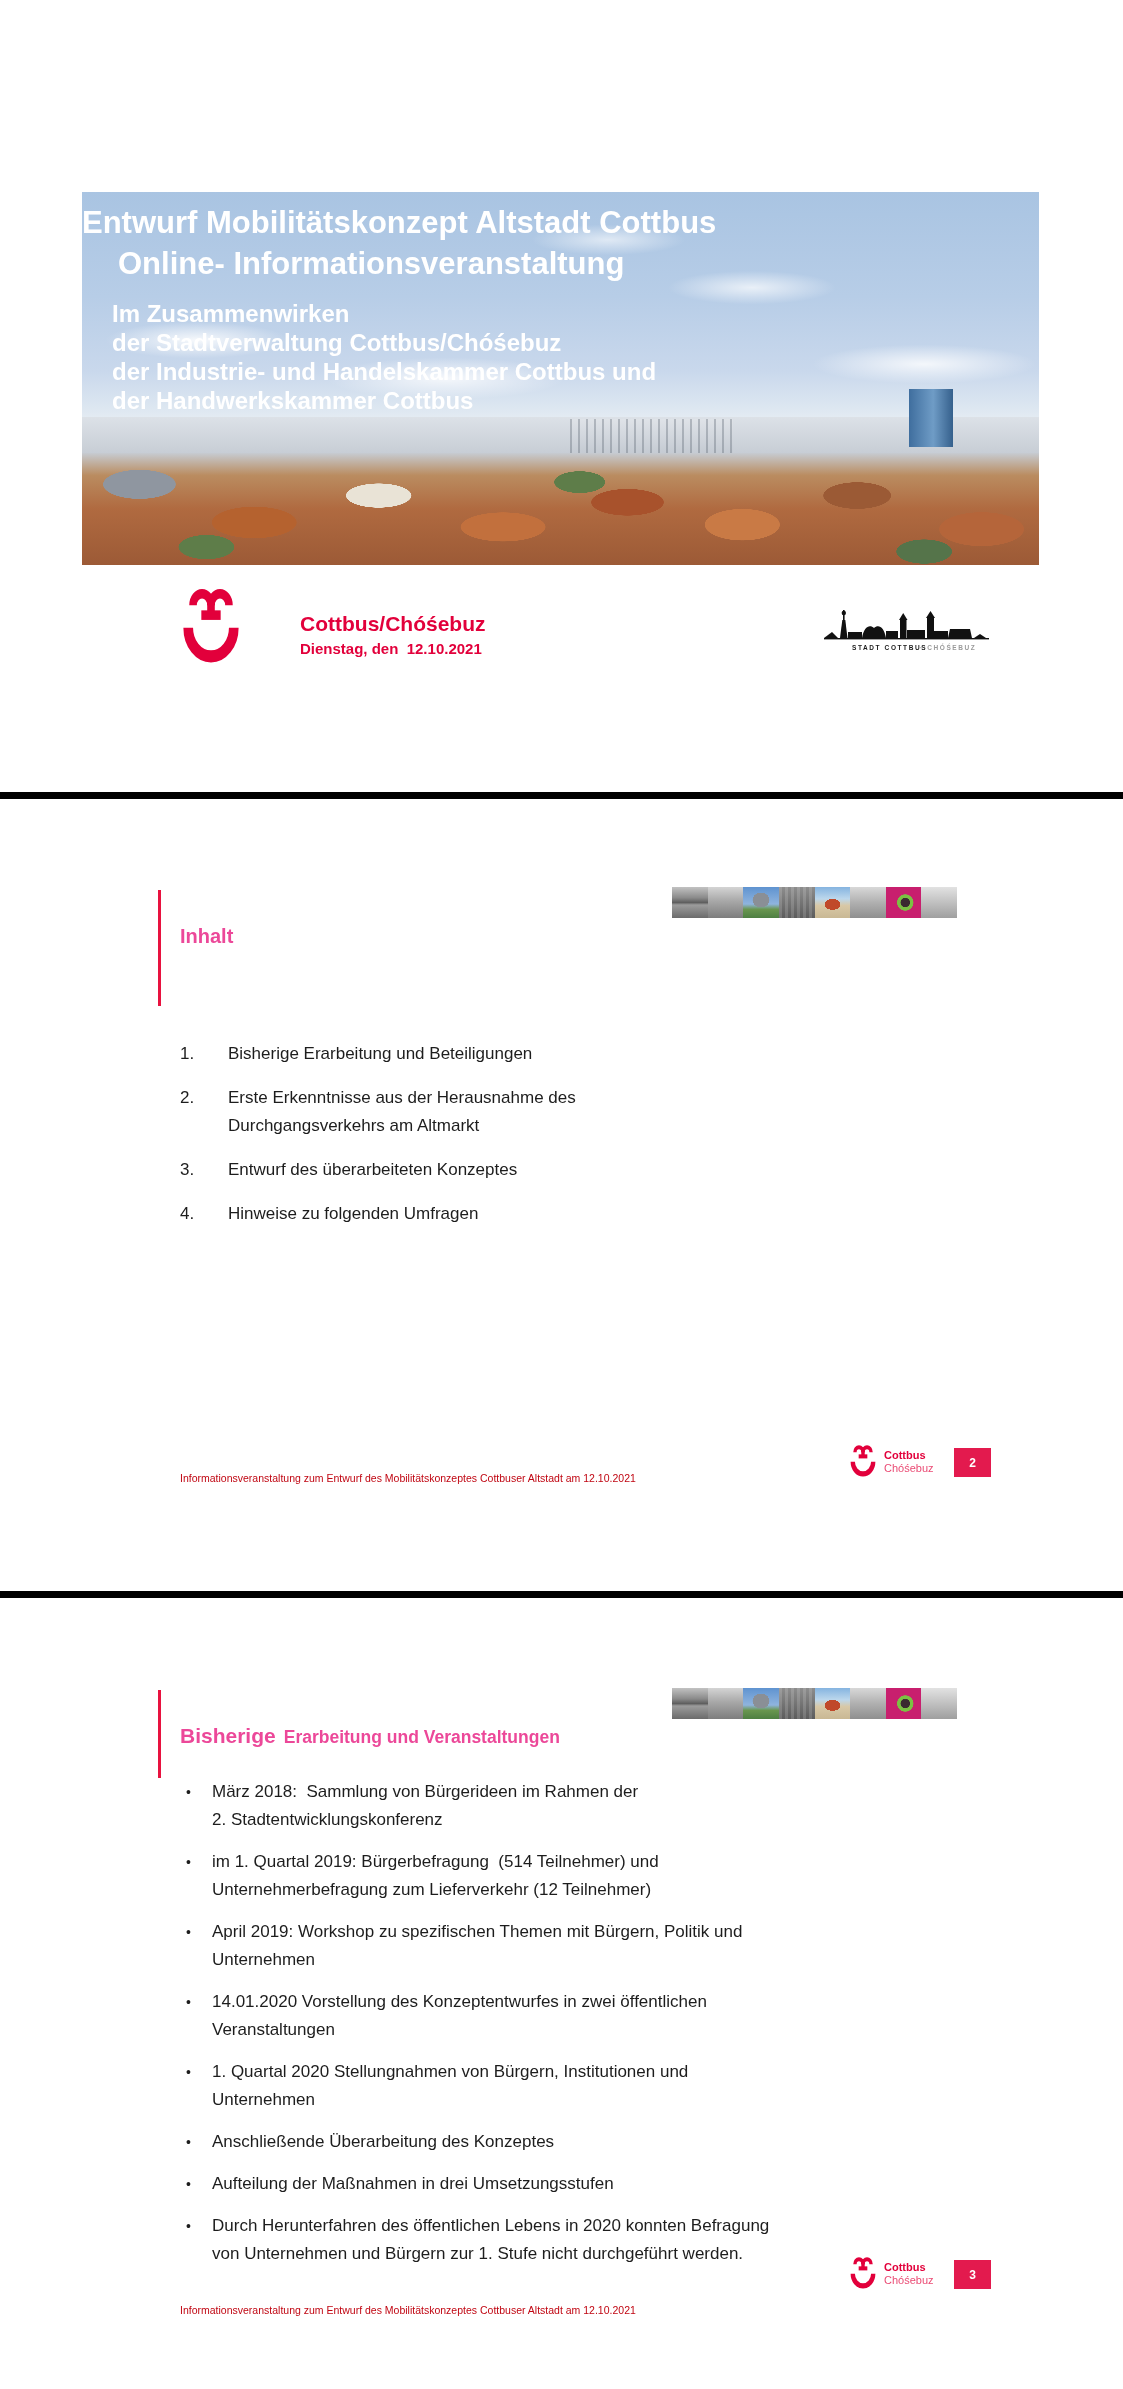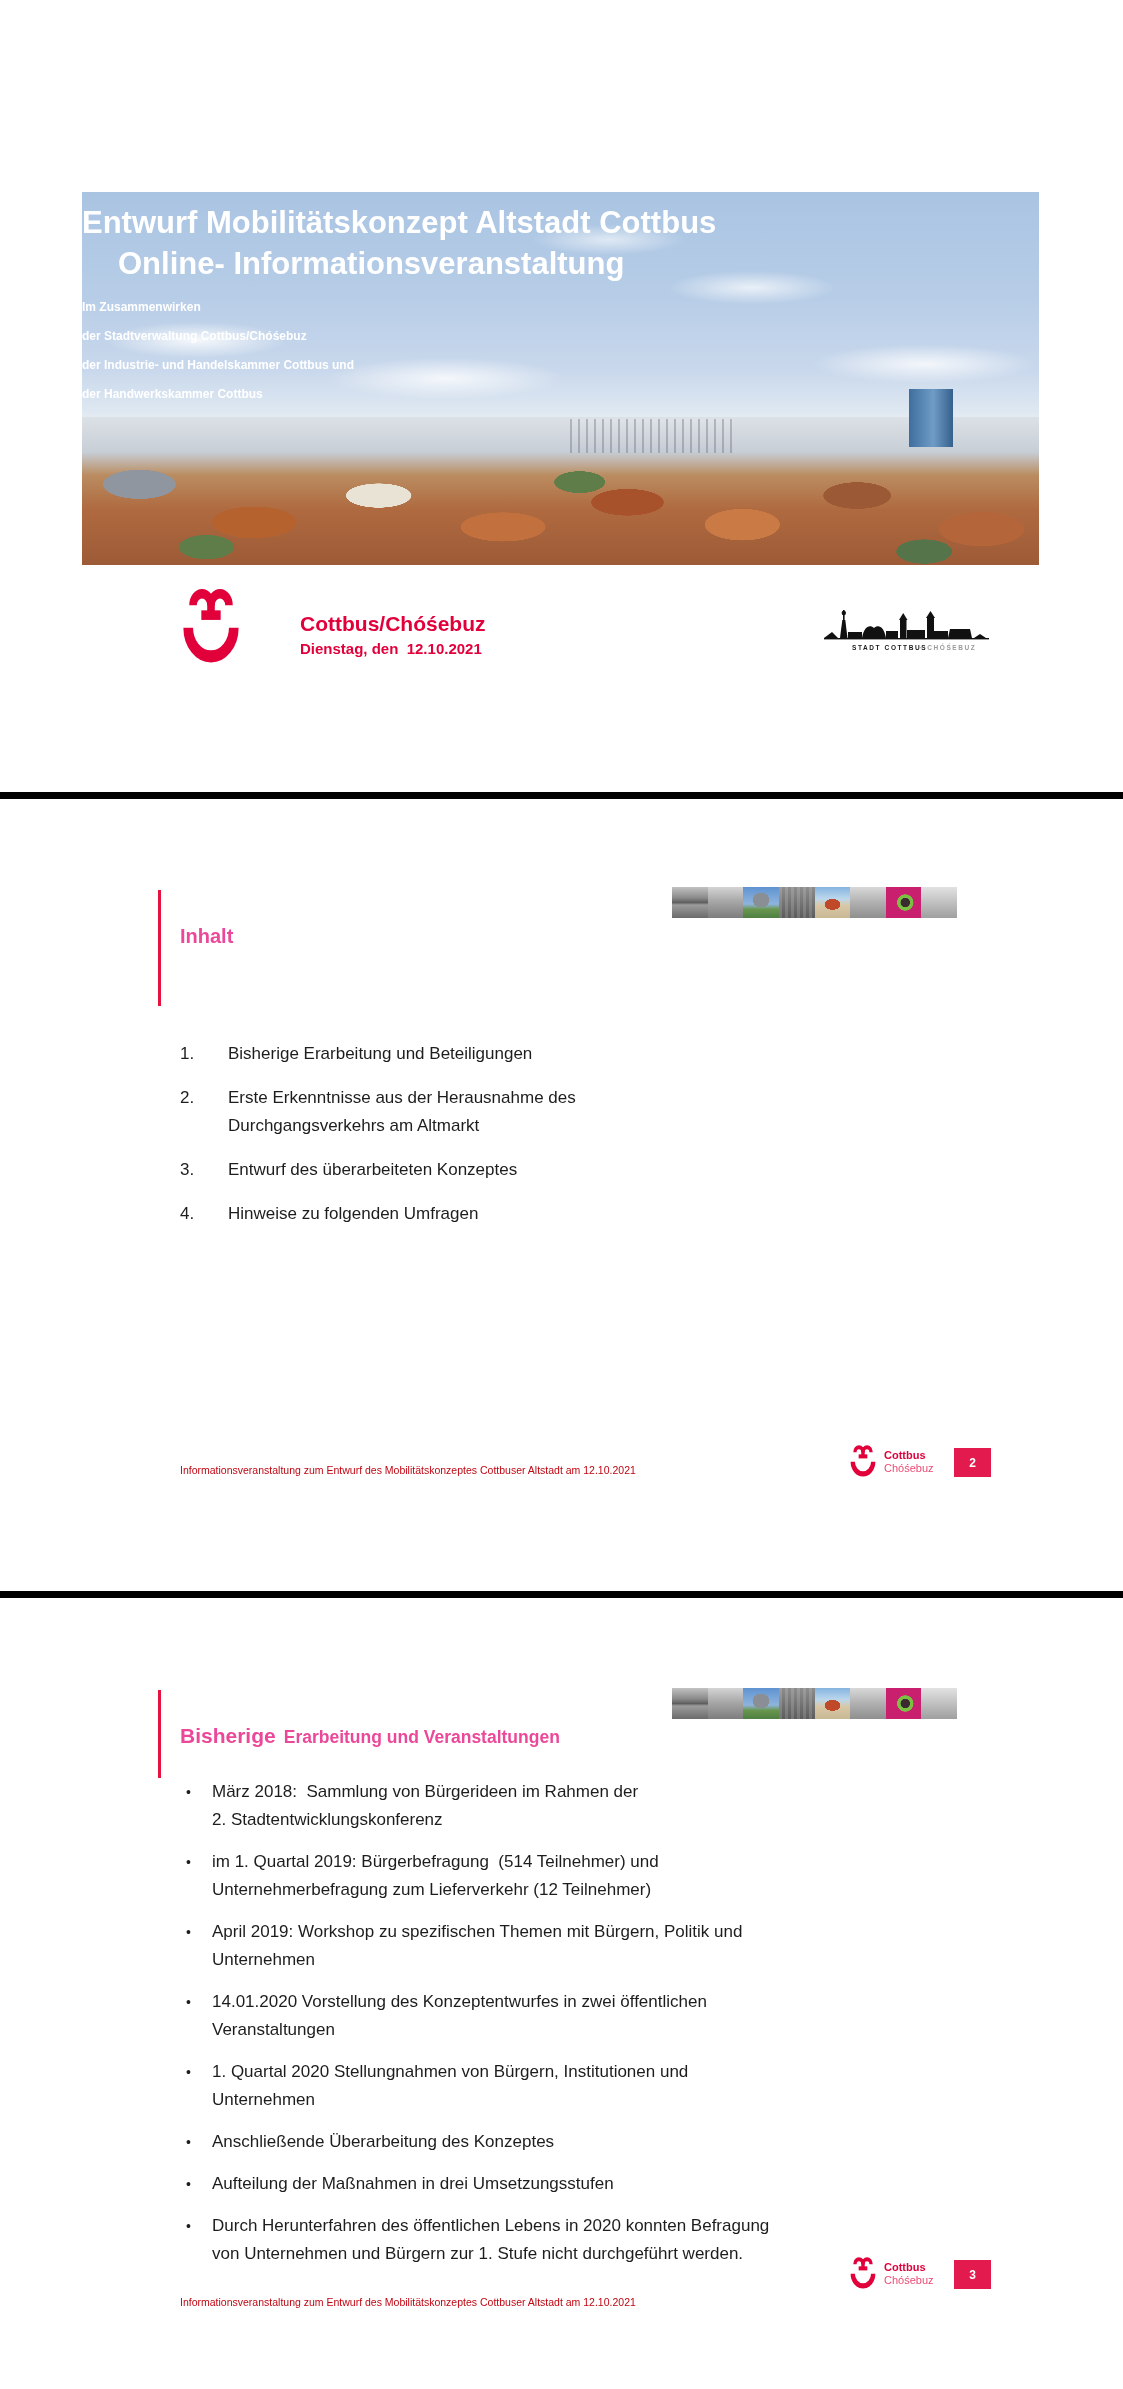--- a/index.html
+++ b/index.html
@@ -34,21 +34,21 @@
       radial-gradient(62px 26px at 69% 64%,#c97a45 0 60%,rgba(0,0,0,0) 61%),
       radial-gradient(56px 22px at 81% 38%,#9b5a35 0 60%,rgba(0,0,0,0) 61%),
       radial-gradient(70px 28px at 94% 68%,#b5653a 0 60%,rgba(0,0,0,0) 61%),
       radial-gradient(42px 18px at 52% 26%,#5e7d49 0 60%,rgba(0,0,0,0) 61%),
       radial-gradient(46px 20px at 13% 84%,#5e7d49 0 60%,rgba(0,0,0,0) 61%),
       radial-gradient(46px 20px at 88% 88%,#55744a 0 60%,rgba(0,0,0,0) 61%),
       linear-gradient(180deg,#c6cbd1 0%,#ba8c60 20%,#b06a40 50%,#9c5a36 100%);}
   .banner-text{left:0;width:100%;text-align:left;color:#fff;font-weight:bold;}
   .bt1{top:13px;font-size:31px;}
   .bt2{top:54px;font-size:31px;padding-left:36px;}
-  .bsub{font-size:12px;}
+  .bsub{font-size:24px;margin-left:30px;}
 
   
   .org-name{left:300px;top:612px;font-size:21px;font-weight:bold;}
   .org-date{left:300px;top:640px;font-size:15px;font-weight:bold;}
 
   
   .sep{left:0;width:1123px;height:7px;background:#000;}
 
   
   .vline{width:3px;background:#E8123F;}
@@ -67,21 +67,21 @@
   .t6{background:linear-gradient(180deg,#d8d8d8 0%,#b0b0b0 50%,#8f8f8f 100%);}
   .t7{background:radial-gradient(circle at 55% 50%,#3a2a30 0 18%,#7bc043 20% 32%,#c81f6e 34% 100%);}
   .t8{background:linear-gradient(180deg,#e2e2e2 0%,#bdbdbd 55%,#9f9f9f 100%);}
 
   .sec-title{left:180px;color:#ec4899;font-weight:bold;}
   .toc-item{left:180px;width:640px;display:flex;font-size:17px;color:#1d1d1d;line-height:28px;}
   .toc-num{width:48px;flex:0 0 48px;}
   .bullet-item{left:186px;width:770px;display:flex;font-size:17px;color:#1d1d1d;line-height:28px;}
   .bullet-marker{width:26px;flex:0 0 26px;font-size:14px;}
 
-  .footer-note{left:180px;font-size:10.5px;color:#C00612;}
+  .footer-note{left:180px;font-size:10.5px;color:#C00612;margin-top:8px;}
   .flogo-name{font-size:11px;color:#E2003B;line-height:13px;}
   .flogo-name .b{font-weight:bold;display:block;}
   .flogo-name .l{display:block;opacity:.72;}
   .badge{width:37px;height:29px;background:#E31A4E;color:#fff;font-size:12px;font-weight:bold;
          display:flex;align-items:center;justify-content:center;}
 
   .skyline-caption{font-size:6.5px;letter-spacing:1.6px;font-weight:bold;}
 </style>
 </head>
 <body>

